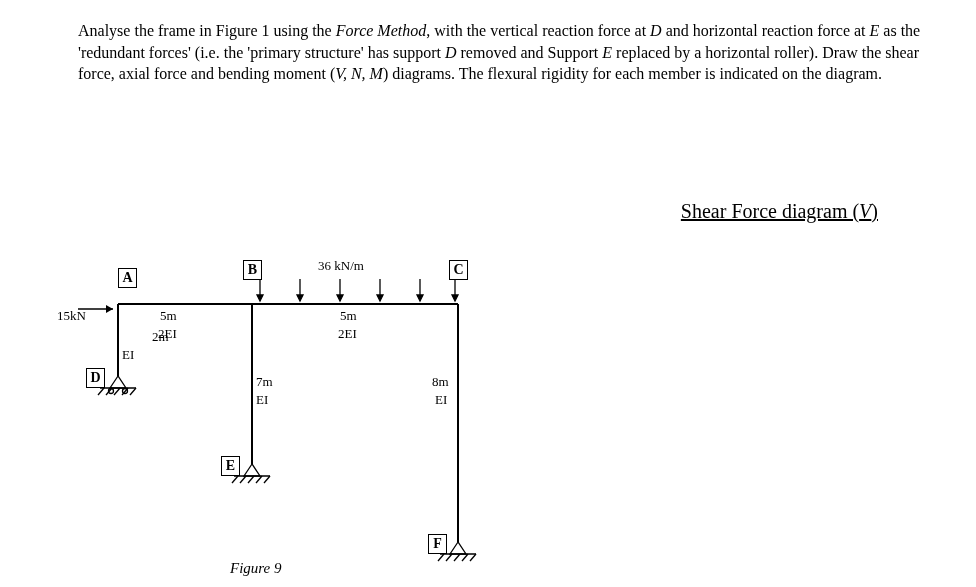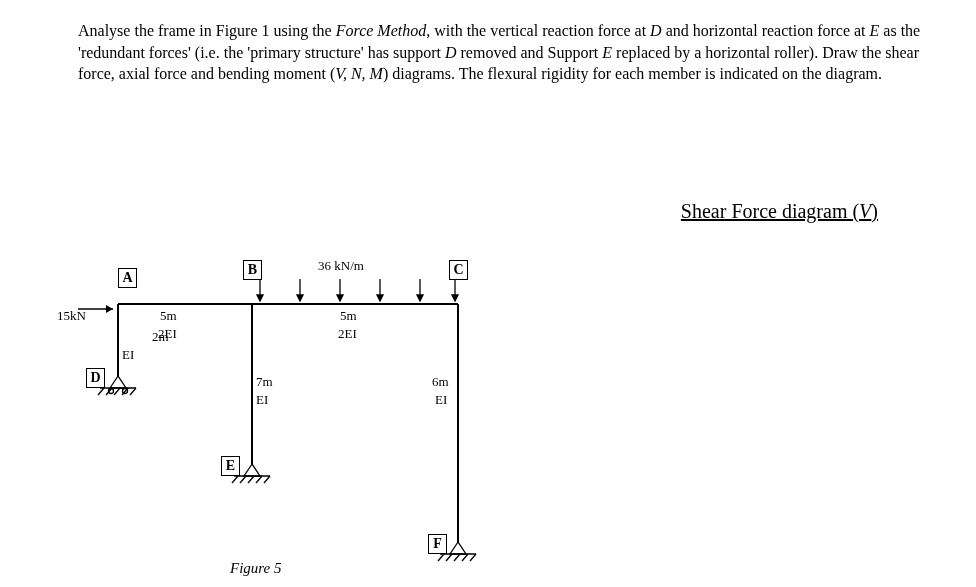--- a/index.html
+++ b/index.html
@@ -153,17 +153,17 @@
   <div class="hand" style="left:-3px; top:54px;">15kN</div>
   <div class="hand" style="left:258px; top:4px;">36 kN/m</div>
   <div class="hand" style="left:100px; top:54px;">5m</div>
   <div class="hand" style="left:98px; top:72px;">2EI</div>
   <div class="hand" style="left:68px; top:75px;margin-left:24px;">2m</div>
   <div class="hand" style="left:62px; top:93px;">EI</div>
   <div class="hand" style="left:196px; top:120px;">7m</div>
   <div class="hand" style="left:196px; top:138px;">EI</div>
   <div class="hand" style="left:280px; top:54px;">5m</div>
   <div class="hand" style="left:278px; top:72px;">2EI</div>
-  <div class="hand" style="left:372px; top:120px;">6m</div>
+  <div class="hand" style="left:372px; top:120px;">8m</div>
   <div class="hand" style="left:375px; top:138px;">EI</div>
 </div>
 
-<div class="fig-caption">Figure 5</div>
+<div class="fig-caption">Figure 9</div>
 
 </body></html>

